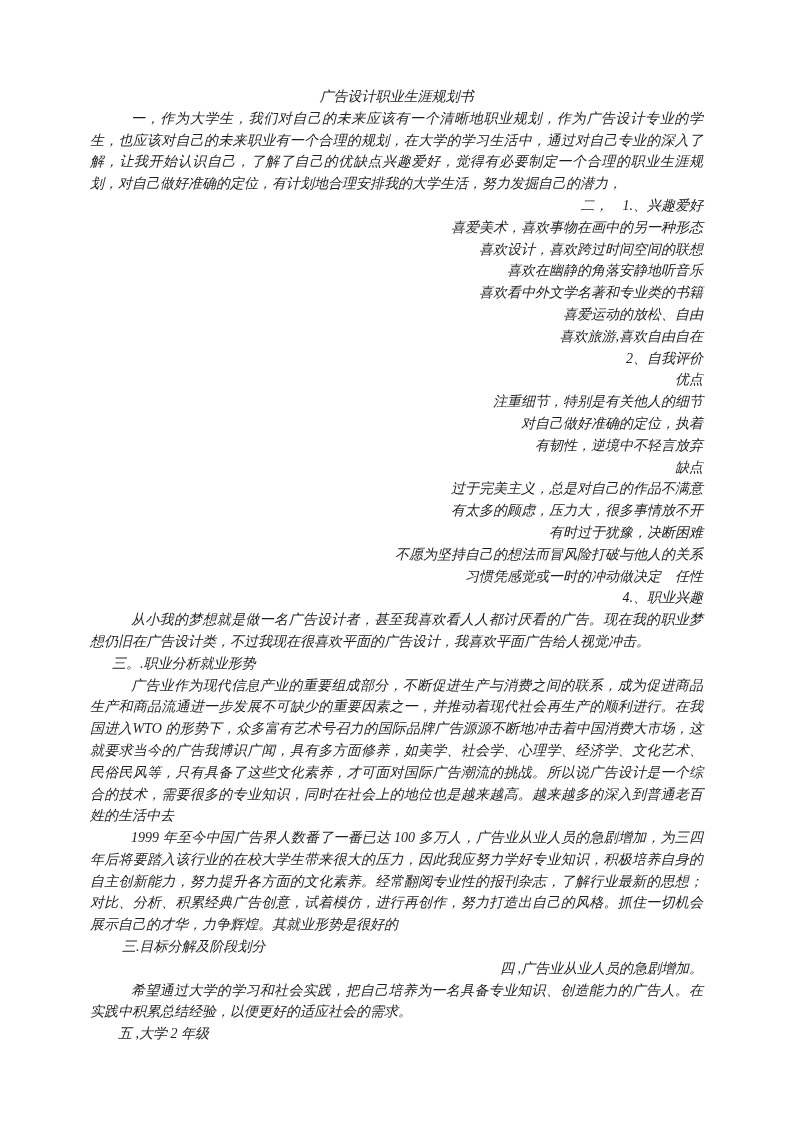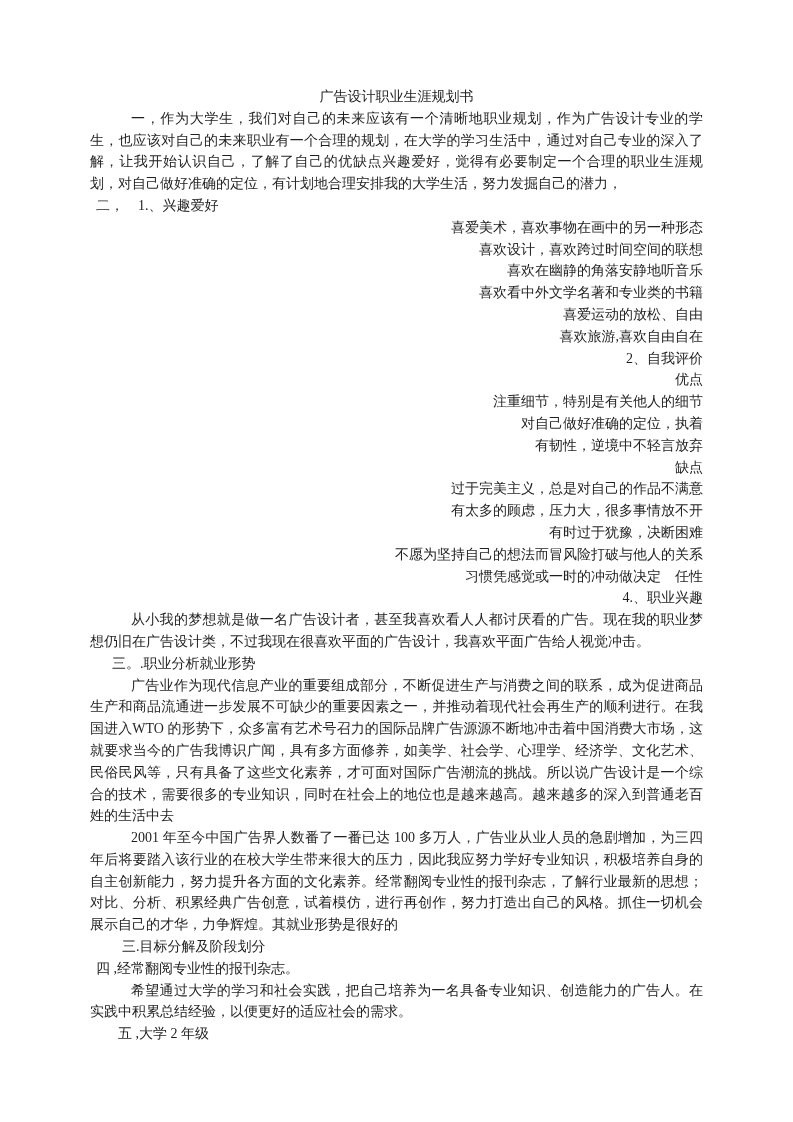--- a/index.html
+++ b/index.html
@@ -7,20 +7,21 @@
     padding: 0;
     background: #ffffff;
   }
   .page {
     position: relative;
     width: 793px;
     height: 1122px;
     background: #ffffff;
     overflow: hidden;
     font-family: "Liberation Serif", "DejaVu Serif", serif;
+    font-style: italic;
   }
   .content {
     position: absolute;
     left: 90px;
     top: 86px;
     width: 613px;
     font-size: 14px;
     line-height: 21.8px;
     color: #1f1f1f;
   }
@@ -30,21 +31,21 @@
     white-space: normal;
   }
   .k-title {
     text-align: center;
   }
   .k-para {
     text-align: justify;
     text-justify: inter-ideograph;
     text-indent: 41px;
   }
-  .k-sub   { padding-left: 6px;  }
+  .k-sub   { padding-left: 6px; text-align: right;  }
   .k-item  { padding-left: 37px; text-align: right; }
   .k-mid   { padding-left: 22px; }
   .k-mid2  { padding-left: 32px; }
   .k-mid3  { padding-left: 28px; }
 </style>
 </head>
 <body>
 
 <div class="page">
   <div class="content">
@@ -66,20 +67,20 @@
         <p class="blk k-item">缺点</p>
         <p class="blk k-item">过于完美主义，总是对自己的作品不满意</p>
         <p class="blk k-item">有太多的顾虑，压力大，很多事情放不开</p>
         <p class="blk k-item">有时过于犹豫，决断困难</p>
         <p class="blk k-item">不愿为坚持自己的想法而冒风险打破与他人的关系</p>
         <p class="blk k-item">习惯凭感觉或一时的冲动做决定　任性</p>
         <p class="blk k-item">4.、职业兴趣</p>
         <p class="blk k-para">从小我的梦想就是做一名广告设计者，甚至我喜欢看人人都讨厌看的广告。现在我的职业梦想仍旧在广告设计类，不过我现在很喜欢平面的广告设计，我喜欢平面广告给人视觉冲击。</p>
         <p class="blk k-mid">三。.职业分析就业形势</p>
         <p class="blk k-para">广告业作为现代信息产业的重要组成部分，不断促进生产与消费之间的联系，成为促进商品生产和商品流通进一步发展不可缺少的重要因素之一，并推动着现代社会再生产的顺利进行。在我国进入WTO 的形势下，众多富有艺术号召力的国际品牌广告源源不断地冲击着中国消费大市场，这就要求当今的广告我博识广闻，具有多方面修养，如美学、社会学、心理学、经济学、文化艺术、民俗民风等，只有具备了这些文化素养，才可面对国际广告潮流的挑战。所以说广告设计是一个综合的技术，需要很多的专业知识，同时在社会上的地位也是越来越高。越来越多的深入到普通老百姓的生活中去</p>
-        <p class="blk k-para">2001 年至今中国广告界人数番了一番已达 100 多万人，广告业从业人员的急剧增加，为三四年后将要踏入该行业的在校大学生带来很大的压力，因此我应努力学好专业知识，积极培养自身的自主创新能力，努力提升各方面的文化素养。经常翻阅专业性的报刊杂志，了解行业最新的思想；对比、分析、积累经典广告创意，试着模仿，进行再创作，努力打造出自己的风格。抓住一切机会展示自己的才华，力争辉煌。其就业形势是很好的</p>
+        <p class="blk k-para">1999 年至今中国广告界人数番了一番已达 100 多万人，广告业从业人员的急剧增加，为三四年后将要踏入该行业的在校大学生带来很大的压力，因此我应努力学好专业知识，积极培养自身的自主创新能力，努力提升各方面的文化素养。经常翻阅专业性的报刊杂志，了解行业最新的思想；对比、分析、积累经典广告创意，试着模仿，进行再创作，努力打造出自己的风格。抓住一切机会展示自己的才华，力争辉煌。其就业形势是很好的</p>
         <p class="blk k-mid2">三.目标分解及阶段划分</p>
-        <p class="blk k-sub">四 ,经常翻阅专业性的报刊杂志。</p>
+        <p class="blk k-sub">四 ,广告业从业人员的急剧增加。</p>
         <p class="blk k-para">希望通过大学的学习和社会实践，把自己培养为一名具备专业知识、创造能力的广告人。在实践中积累总结经验，以便更好的适应社会的需求。</p>
         <p class="blk k-mid3">五 ,大学 2 年级</p>
       </div>
   </div>
 </div>
 
 </body></html>

